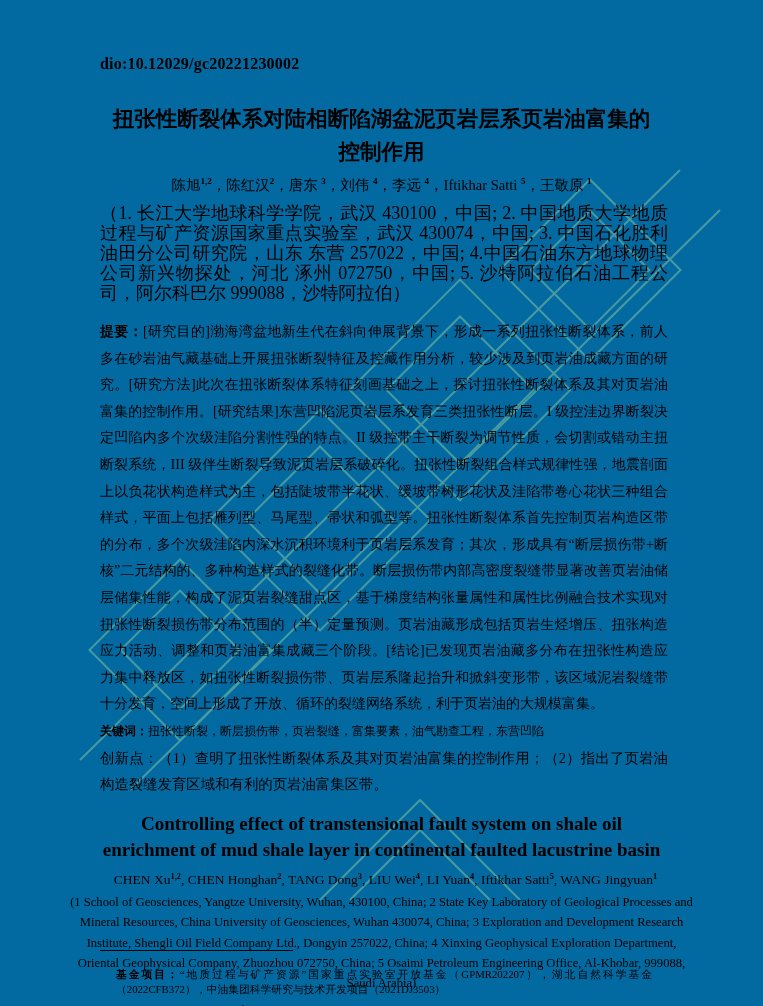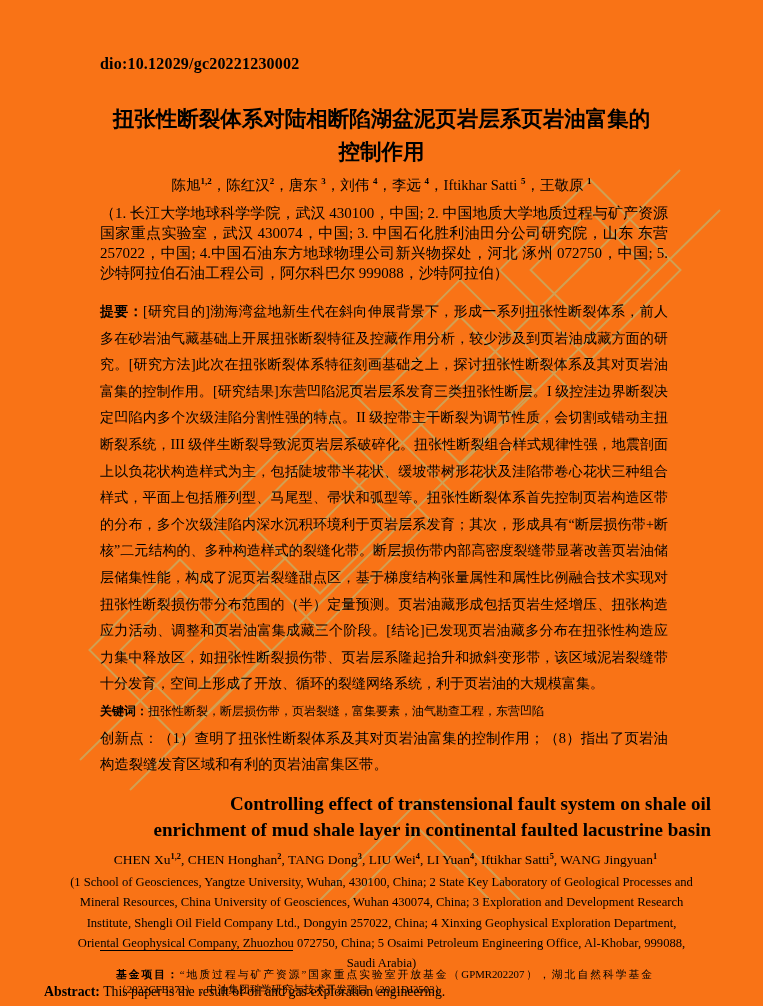--- a/index.html
+++ b/index.html
@@ -1,33 +1,33 @@
 <!DOCTYPE html>
 <html lang="zh" style="--wm: #9fd89f;"><head>
 <meta charset="utf-8">
 <style>
   html,body{margin:0;padding:0;background:#ffffff;}
   .page{
     position:relative;
     width:763px;height:1006px;
-    background:#f97316;
+    background:#0369a1;
     font-family:"Liberation Serif","DejaVu Serif",serif;
     color:#000;
     overflow:hidden;
   }
   .wm{position:absolute;left:0;top:0;width:763px;height:1006px;z-index:0;pointer-events:none;}
   .content{position:relative;z-index:1;}
   .doi{margin:55px 0 0 100px;font-weight:bold;font-size:16px;letter-spacing:.2px;}
   .title-zh{margin:30px 58px 0;text-align:center;font-size:21.5px;font-weight:bold;line-height:33px;}
   .authors-zh{margin-top:7px;text-align:center;font-size:14.5px;}
-  .affil-zh{margin:8px 95px 0 100px;font-size:15px;line-height:20px;text-align:justify;}
+  .affil-zh{margin:8px 95px 0 100px;font-size:18px;line-height:20px;text-align:justify;}
   .abstract-zh{margin:16px 95px 0 100px;font-size:14px;line-height:26.6px;text-align:justify;}
   .keywords{margin:0 95px 0 100px;font-size:12px;line-height:26.6px;}
   .innovations{margin:0 95px 0 100px;font-size:14.4px;line-height:26.6px;text-align:justify;}
-  .title-en{margin:13px 52px 8px;text-align:right;font-size:19px;font-weight:bold;line-height:26.5px;}
+  .title-en{margin:13px 52px 8px;text-align:center;font-size:19px;font-weight:bold;line-height:26.5px;}
   .authors-en{margin-top:3px;text-align:center;font-size:13.5px;padding-left:8px;}
   .affil-en{margin:4px 68px 0;text-align:center;font-size:12.6px;line-height:20.4px;}
   .abstract-en{margin:5px 98px 0 44px;font-size:13.8px;line-height:25.5px;text-align:justify;}
   .blabel{font-weight:bold;}
   sup{font-size:62%;vertical-align:super;line-height:0;font-weight:bold;}
   .footnote{position:absolute;left:100px;right:95px;top:895px;font-size:10.8px;line-height:15px;text-align:justify;z-index:1;}
   .footnote .rule{width:193px;border-top:1.2px solid #000;margin:0 0 6px 0;}
   .footnote p{margin:16px;}
   p,h1,h2,div{margin:0;}
 </style>
@@ -63,21 +63,21 @@
     </h1>
 
     <div class="authors-zh">陈旭<sup>1,2</sup>，陈红汉<sup>2</sup>，唐东 <sup>3</sup>，刘伟 <sup>4</sup>，李远 <sup>4</sup>，Iftikhar Satti <sup>5</sup>，王敬原 <sup>1</sup></div>
 
     <div class="affil-zh">（1. 长江大学地球科学学院，武汉 430100，中国; 2. 中国地质大学地质过程与矿产资源国家重点实验室，武汉 430074，中国; 3. 中国石化胜利油田分公司研究院，山东 东营 257022，中国; 4.中国石油东方地球物理公司新兴物探处，河北 涿州 072750，中国; 5. 沙特阿拉伯石油工程公司，阿尔科巴尔 999088，沙特阿拉伯）</div>
 
     <p class="abstract-zh"><span class="blabel">提要：</span><span>[研究目的]渤海湾盆地新生代在斜向伸展背景下，形成一系列扭张性断裂体系，前人多在砂岩油气藏基础上开展扭张断裂特征及控藏作用分析，较少涉及到页岩油成藏方面的研究。[研究方法]此次在扭张断裂体系特征刻画基础之上，探讨扭张性断裂体系及其对页岩油富集的控制作用。[研究结果]东营凹陷泥页岩层系发育三类扭张性断层。I 级控洼边界断裂决定凹陷内多个次级洼陷分割性强的特点。II 级控带主干断裂为调节性质，会切割或错动主扭断裂系统，III 级伴生断裂导致泥页岩层系破碎化。扭张性断裂组合样式规律性强，地震剖面上以负花状构造样式为主，包括陡坡带半花状、缓坡带树形花状及洼陷带卷心花状三种组合样式，平面上包括雁列型、马尾型、帚状和弧型等。扭张性断裂体系首先控制页岩构造区带的分布，多个次级洼陷内深水沉积环境利于页岩层系发育；其次，形成具有“断层损伤带+断核”二元结构的、多种构造样式的裂缝化带。断层损伤带内部高密度裂缝带显著改善页岩油储层储集性能，构成了泥页岩裂缝甜点区，基于梯度结构张量属性和属性比例融合技术实现对扭张性断裂损伤带分布范围的（半）定量预测。页岩油藏形成包括页岩生烃增压、扭张构造应力活动、调整和页岩油富集成藏三个阶段。[结论]已发现页岩油藏多分布在扭张性构造应力集中释放区，如扭张性断裂损伤带、页岩层系隆起抬升和掀斜变形带，该区域泥岩裂缝带十分发育，空间上形成了开放、循环的裂缝网络系统，利于页岩油的大规模富集。</span></p>
 
     <p class="keywords"><span class="blabel">关键词：</span><span>扭张性断裂，断层损伤带，页岩裂缝，富集要素，油气勘查工程，东营凹陷</span></p>
 
-    <p class="innovations"><span>创新点：</span><span>（1）查明了扭张性断裂体系及其对页岩油富集的控制作用；（8）指出了页岩油构造裂缝发育区域和有利的页岩油富集区带。</span></p>
+    <p class="innovations"><span>创新点：</span><span>（1）查明了扭张性断裂体系及其对页岩油富集的控制作用；（2）指出了页岩油构造裂缝发育区域和有利的页岩油富集区带。</span></p>
 
     <h2 class="title-en">
       <span>Controlling effect of transtensional fault system on shale oil</span><br>
       <span>enrichment of mud shale layer in continental faulted lacustrine basin</span>
     </h2>
 
     <div class="authors-en">CHEN Xu<sup>1,2</sup>, CHEN Honghan<sup>2</sup>, TANG Dong<sup>3</sup>, LIU Wei<sup>4</sup>, LI Yuan<sup>4</sup>, Iftikhar Satti<sup>5</sup>, WANG Jingyuan<sup>1</sup></div>
 
     <div class="affil-en">(1 School of Geosciences, Yangtze University, Wuhan, 430100, China; 2 State Key Laboratory of Geological Processes and Mineral Resources, China University of Geosciences, Wuhan 430074, China; 3 Exploration and Development Research Institute, Shengli Oil Field Company Ltd., Dongyin 257022, China; 4 Xinxing Geophysical Exploration Department, Oriental Geophysical Company, Zhuozhou 072750, China; 5 Osaimi Petroleum Engineering Office, Al-Khobar, 999088, Saudi Arabia)</div>
 

